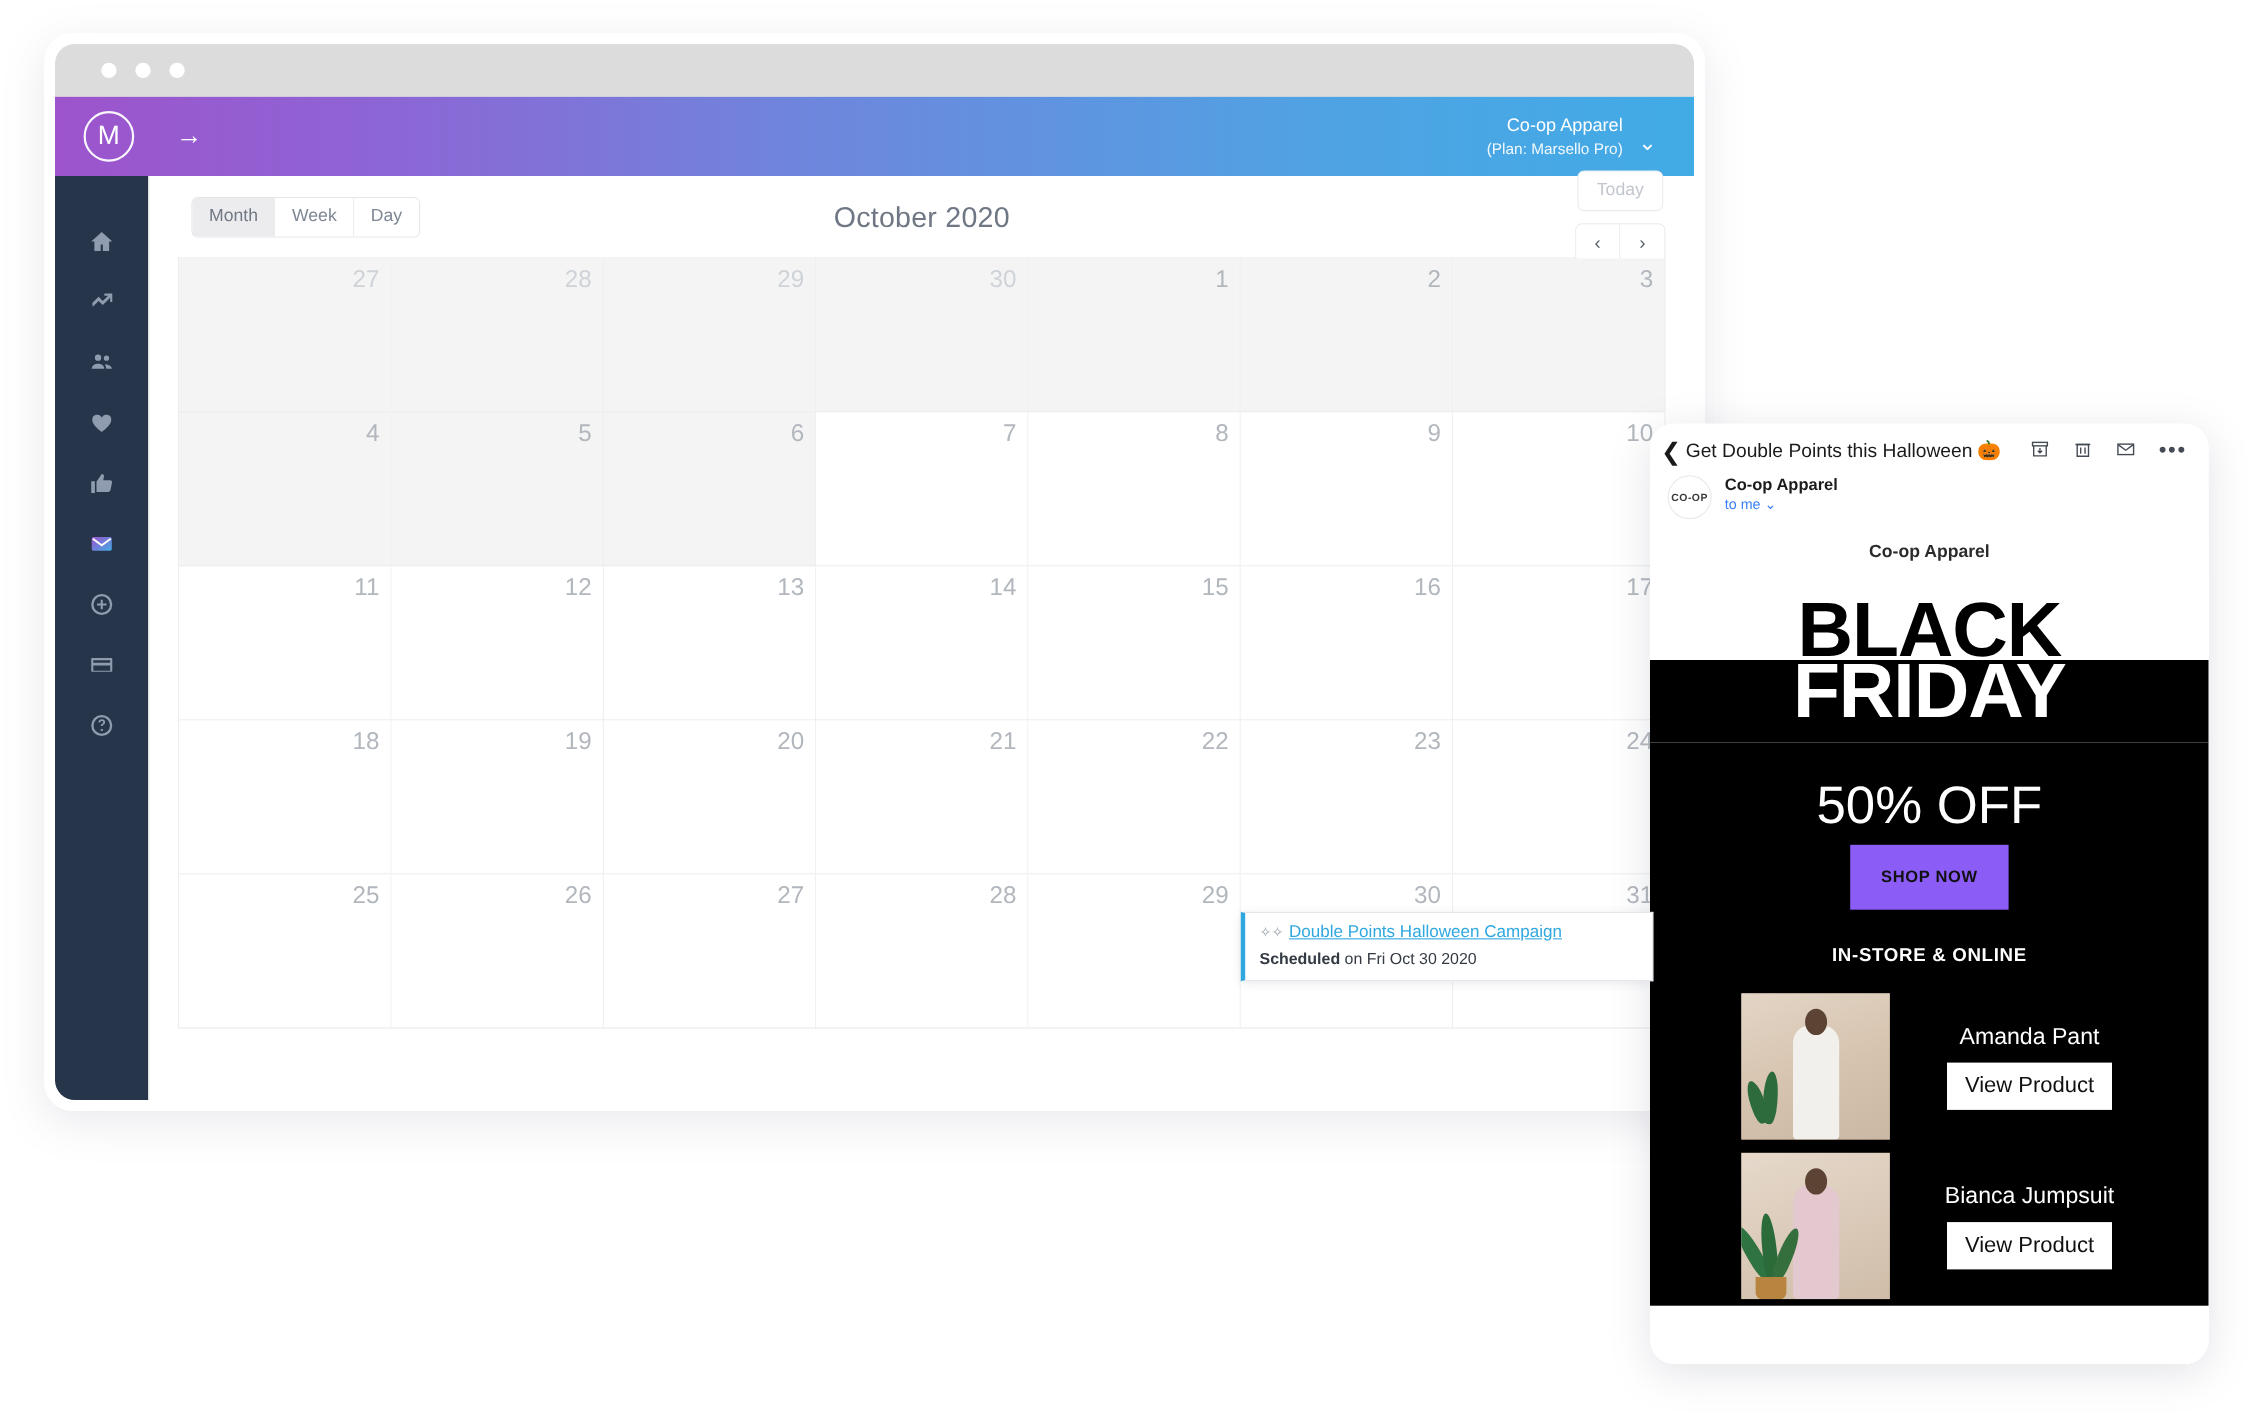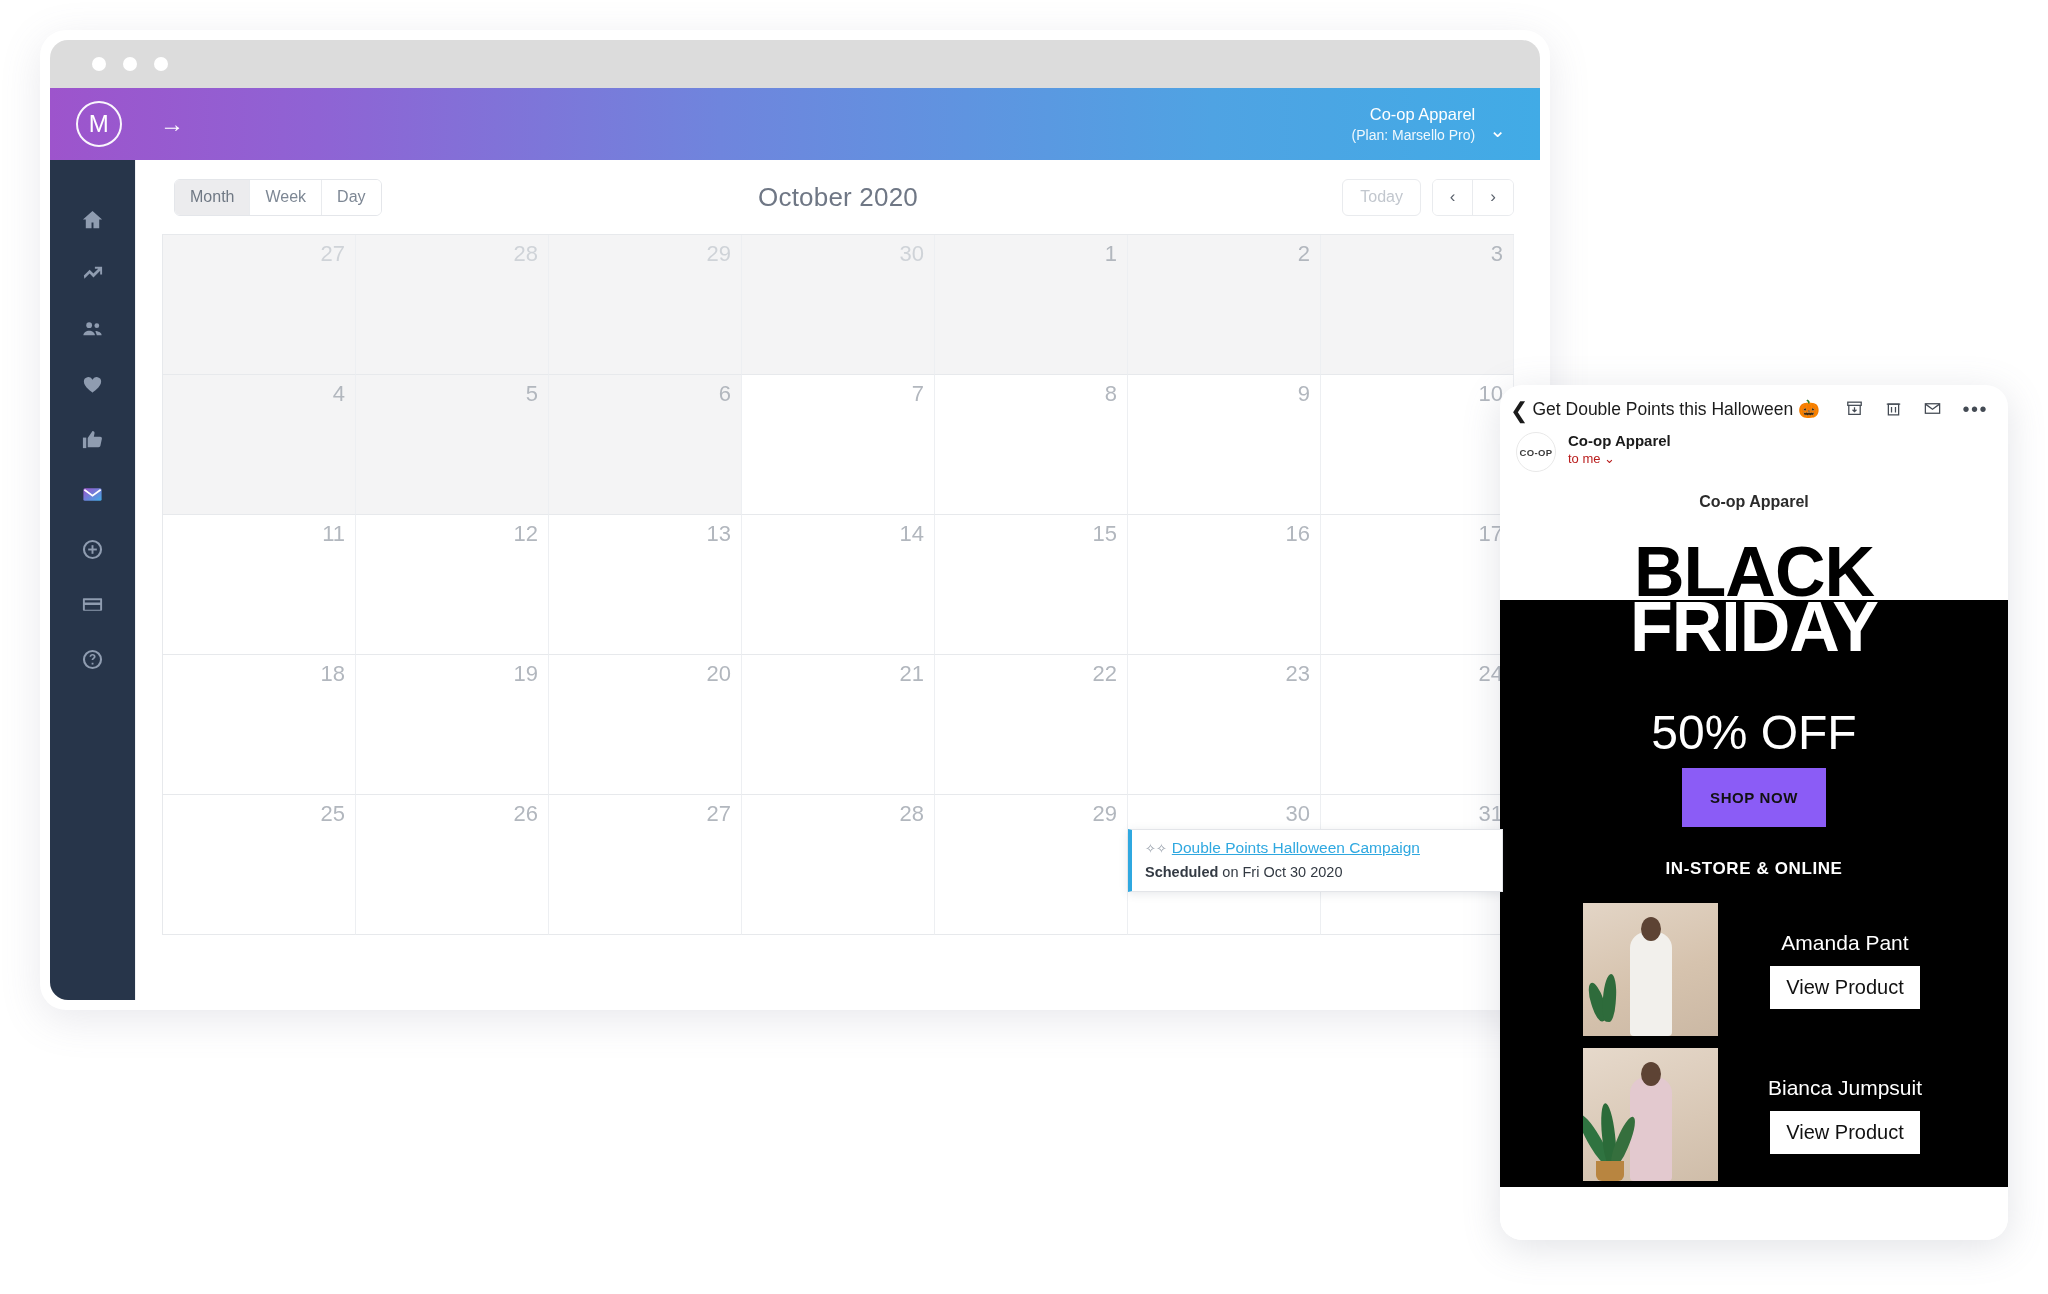--- a/index.html
+++ b/index.html
@@ -105,21 +105,21 @@
     font-family: "Liberation Sans", sans-serif;
     border-right: 1px solid #e9ebee;
   }
   .seg button:last-child { border-right: none; }
   .seg button.active { background: #ececee; color: #6f7884; }
 
   .cal-title {
     position: absolute; left: 50%; transform: translateX(-50%);
     font-size: 26px; color: #6f7785; font-weight: 400; letter-spacing: .2px;
   }
-  .toolbar-right { margin-left: auto; display: flex; align-items: center; gap: 11px; }
+  .toolbar-right { margin-left: auto; display: flex; align-items: center; gap: 11px; flex-direction: column; }
   .btn-today {
     height: 37px; padding: 0 17px; border: 1px solid #e9ebee; border-radius: 6px;
     background: #fff; color: #c2c7ce; font-size: 16px; cursor: pointer;
     font-family: "Liberation Sans", sans-serif;
   }
   .navgroup { display: inline-flex; border: 1px solid #e9ebee; border-radius: 6px; overflow: hidden; height: 37px; }
   .navgroup button {
     border: none; background: #fff; width: 40px; height: 100%;
     color: #5b626d; font-size: 17px; cursor: pointer;
     border-right: 1px solid #e9ebee;
@@ -193,21 +193,21 @@
   .em-meta { display: flex; align-items: flex-start; padding: 6px 16px 12px 16px; }
   .em-avatar {
     width: 40px; height: 40px; border-radius: 50%;
     border: 1px solid #e8e8e8; background: #fff;
     display: flex; align-items: center; justify-content: center;
     font-size: 9.5px; color: #3a3a3a; letter-spacing: .4px; font-weight: 600;
     flex: 0 0 auto;
   }
   .em-meta-text { margin-left: 12px; }
   .em-from { font-size: 15px; font-weight: 700; color: #1b1b1b; }
-  .em-to { font-size: 13px; color: #b91c1c; margin-top: 2px; }
+  .em-to { font-size: 13px; color: #3b82f6; margin-top: 2px; }
 
   .em-body { flex: 1 1 auto; overflow: hidden; background: #fff; }
   .em-brand {
     text-align: center; font-size: 16px; font-weight: 700; color: #2b2b2b;
     padding: 9px 0 14px 0;
   }
   .bf-hero { position: relative; height: 150px; }
   .bf-top { height: 75px; background: #ffffff; }
   .bf-bottom { height: 75px; background: #000000; }
   .bf-text {

